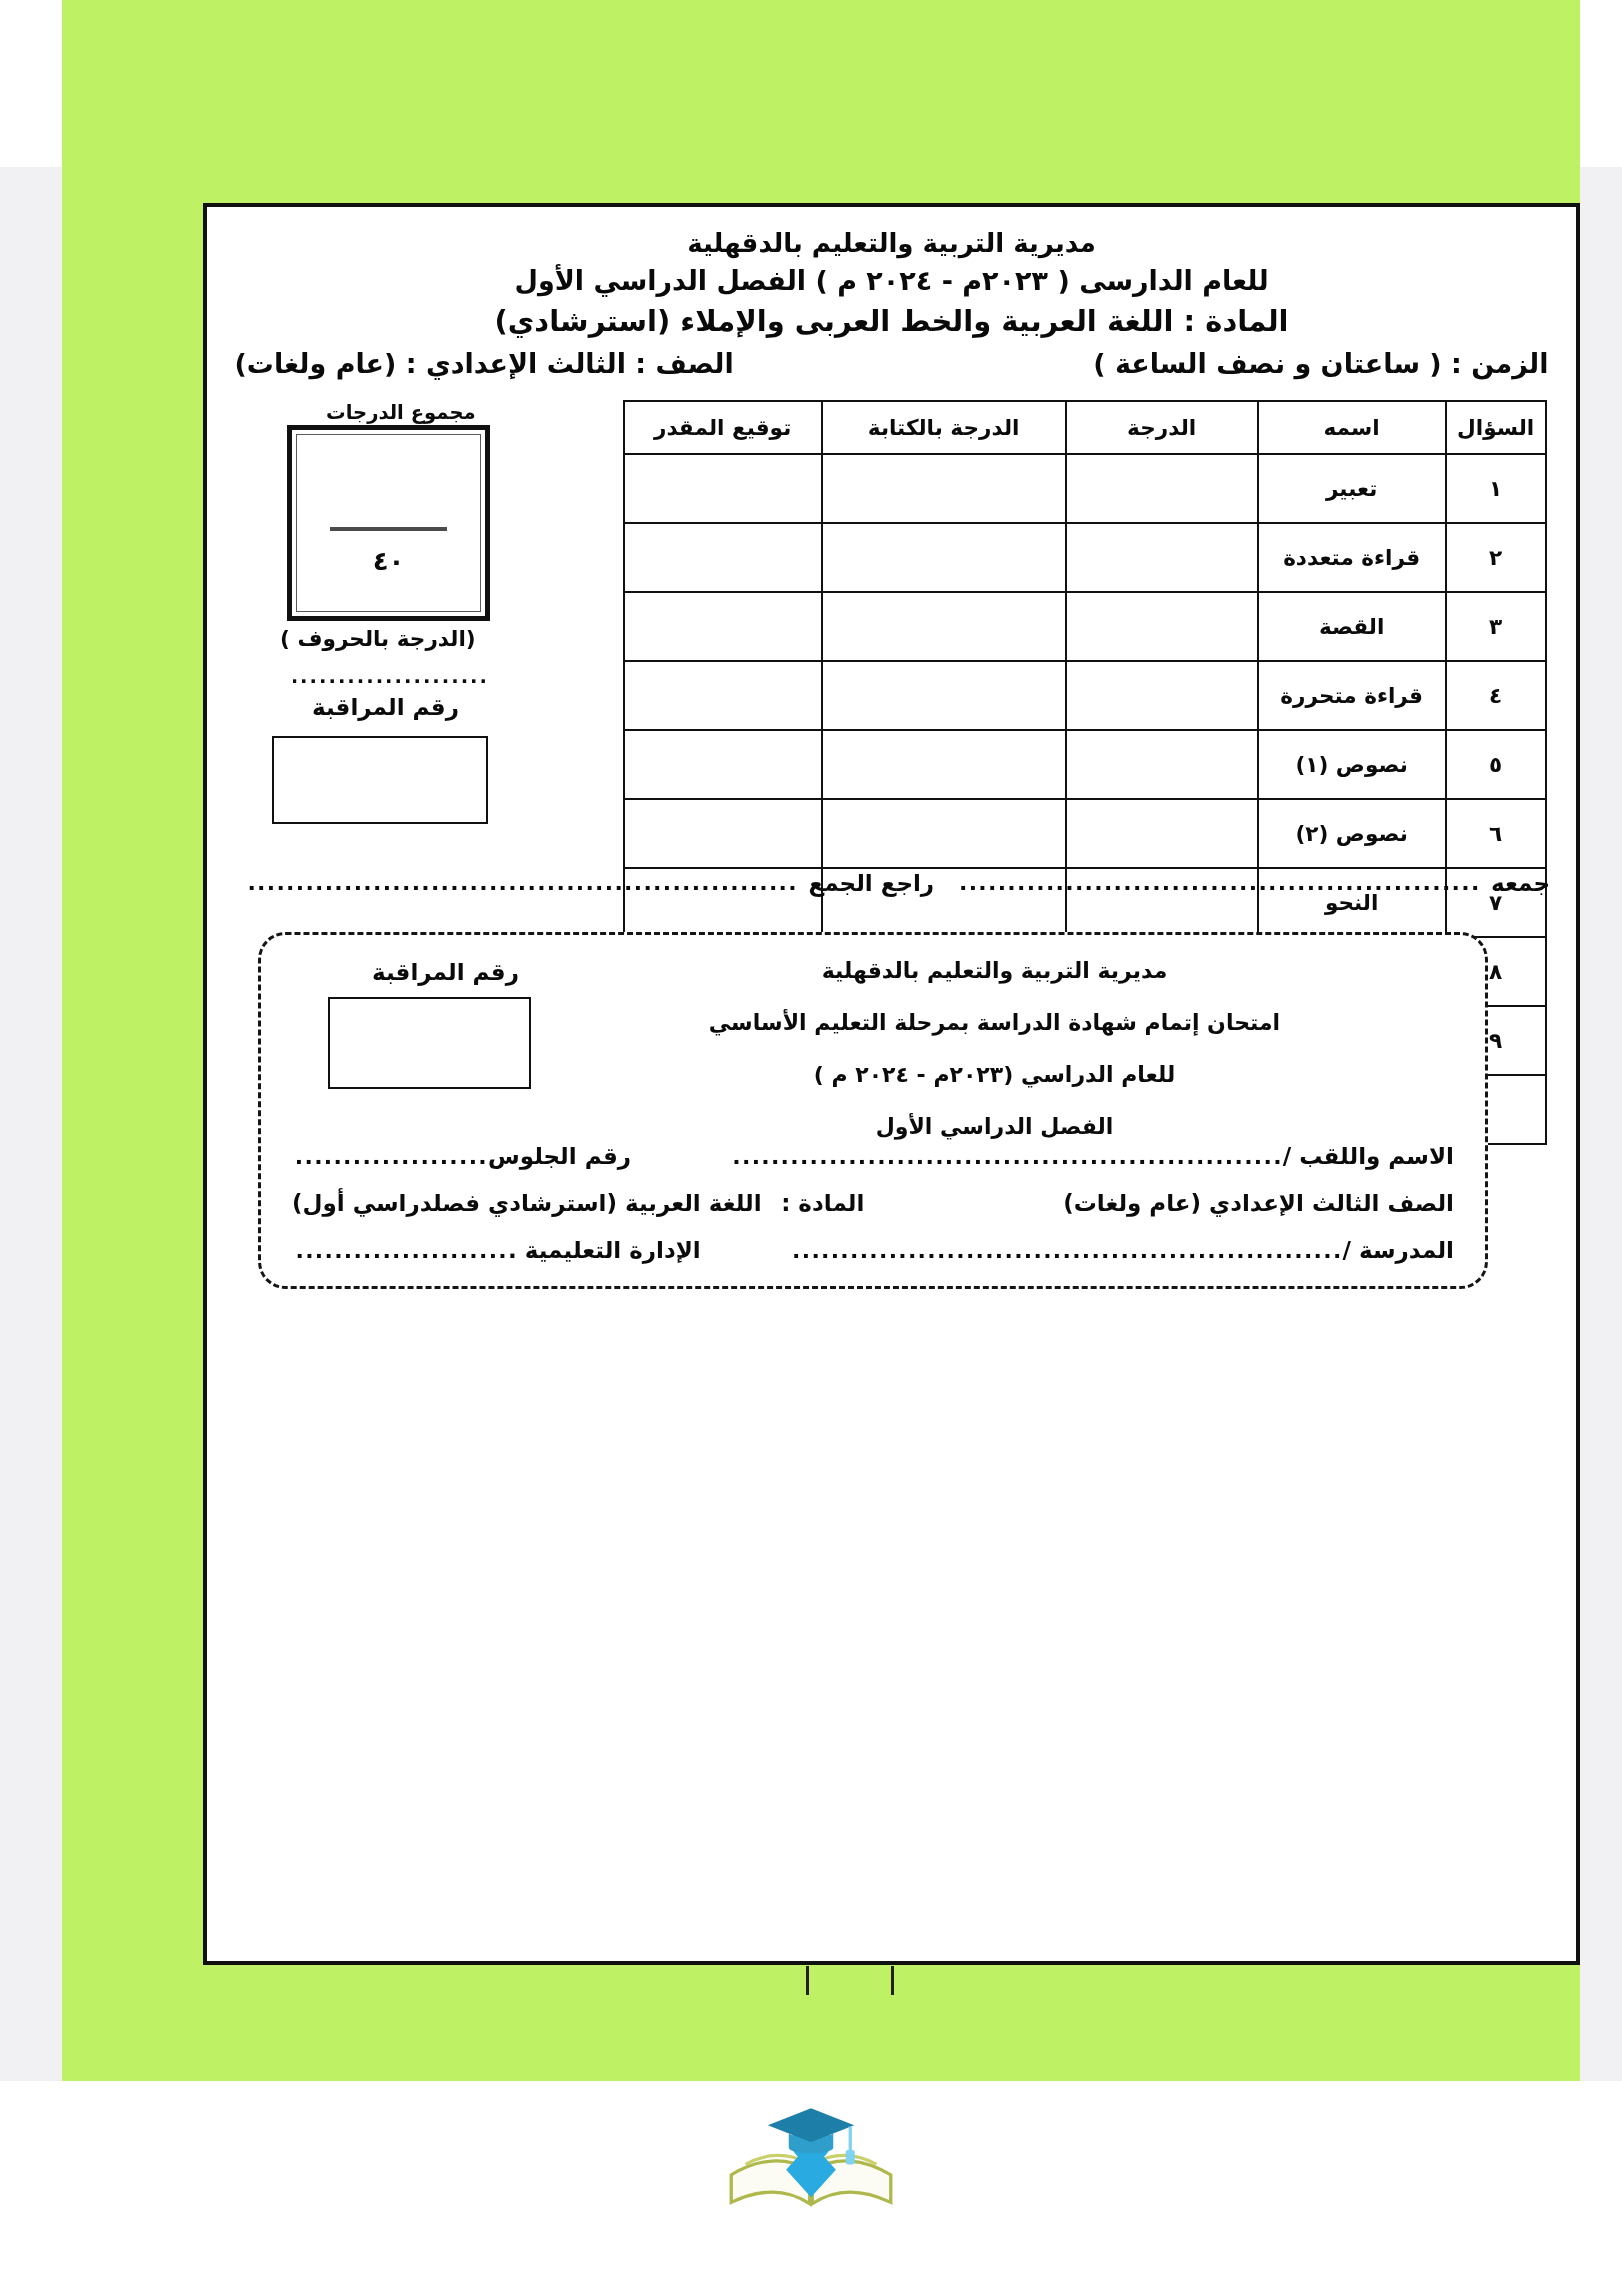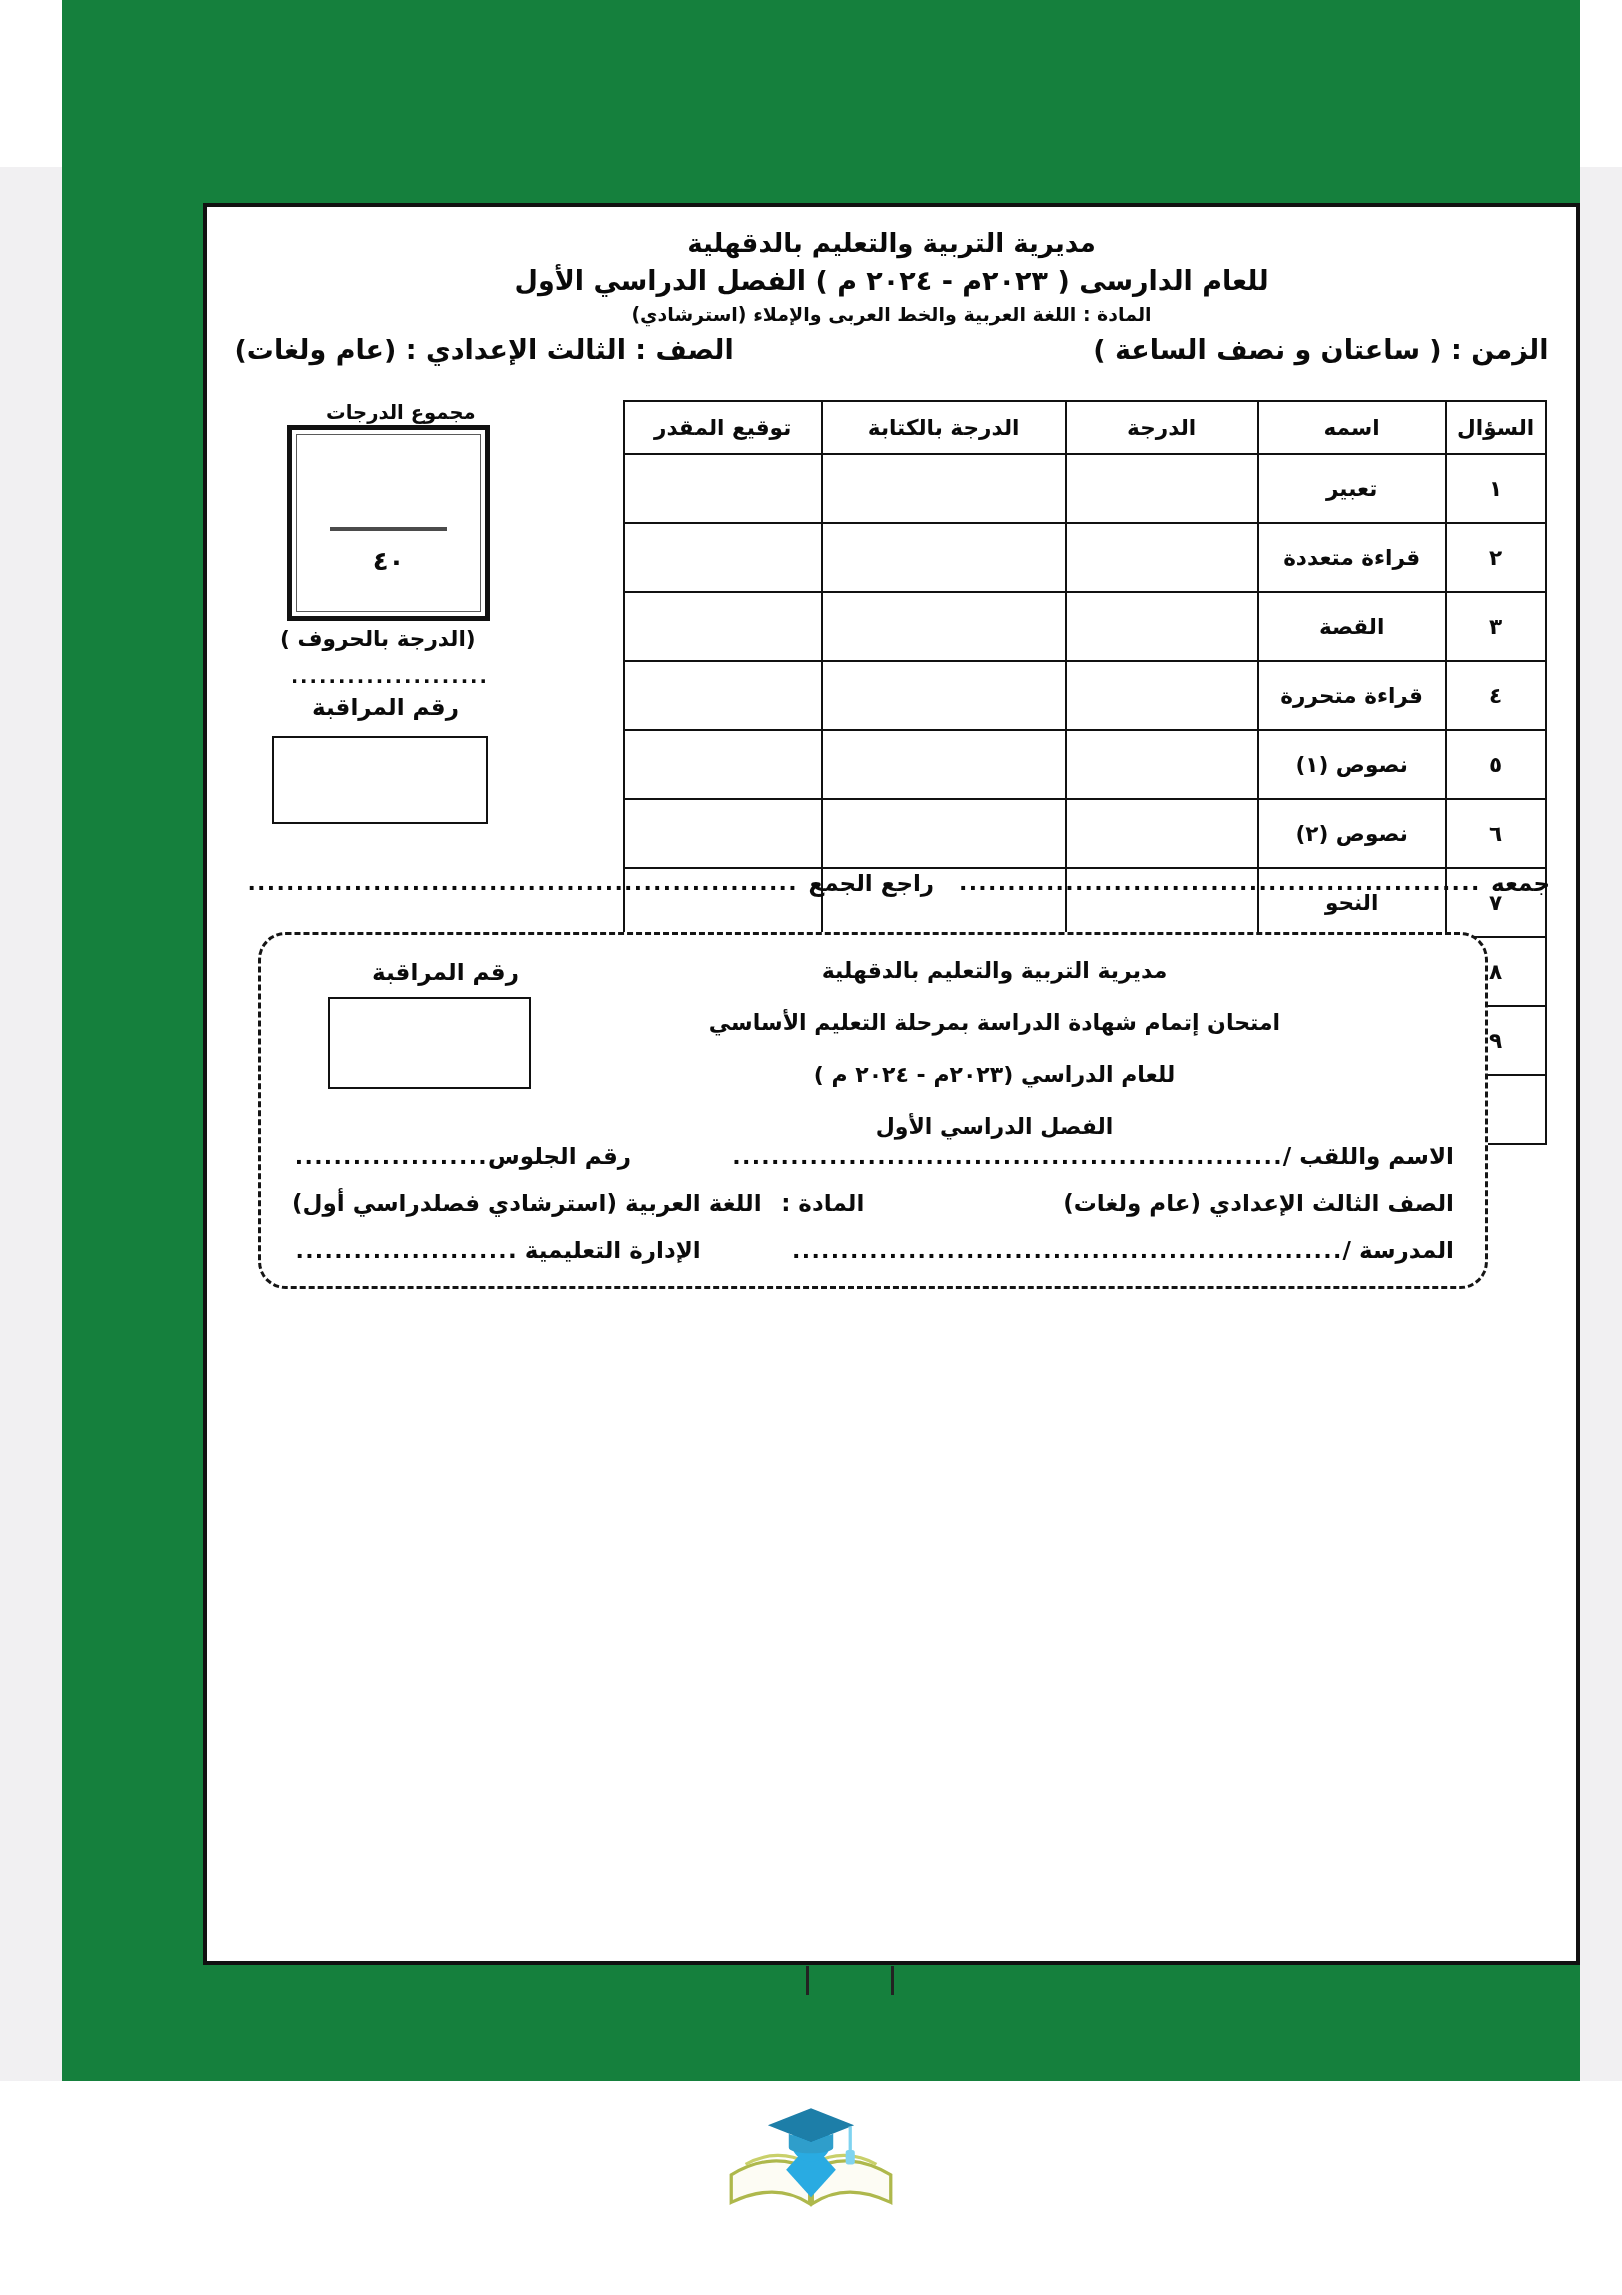--- a/index.html
+++ b/index.html
@@ -5,21 +5,21 @@
 <style>
   html,body{margin:0;padding:0;background:#ffffff;}
   body{
     width:1622px;height:2295px;position:relative;
     font-family:"DejaVu Sans","Liberation Sans",sans-serif;
     color:#0b0b0b;-webkit-font-smoothing:antialiased;
   }
   
   .sheet{
     position:absolute;left:62px;top:0;width:1518px;height:2081px;
-    background:#15803d;
+    background:#bef264;
   }
   .band-left{position:absolute;left:0;top:167px;width:62px;height:1914px;background:#f1f0f2;}
   .band-right{position:absolute;left:1580px;top:167px;width:42px;height:1914px;background:#f1f0f2;}
 
   
   .frame{
     position:absolute;left:141px;top:203px;width:1377px;height:1762px;
     border:4.6px solid #111;background:#fff;box-sizing:border-box;
   }
   .frame-tick{position:absolute;background:#222;}
@@ -27,21 +27,21 @@
   
   .hdr{position:absolute;left:0;right:0;top:18.3px;text-align:center;}
   .hdr-line{
     font-weight:bold;letter-spacing:0px;line-height:1.42;
     font-size:26px;color:#0a0a0a;white-space:nowrap;
     font-family:"DejaVu Sans","Liberation Sans",sans-serif;
   }
   .hdr-line.l1{font-size:26px;}
   .hdr-line.l2{font-size:27px;}
   .hdr-line.l3{font-size:27px;}
-  .hdr-line.l4{font-size:19px;}
+  .hdr-line.l4{font-size:29px;}
   .u{text-decoration:underline;text-underline-offset:2.6px;}
   .hdr-row{
     display:flex;justify-content:space-between;align-items:baseline;
     padding:6.5px 27.5px 0 27.5px;font-size:27px;font-weight:bold;white-space:nowrap;
   }
   table.marks{
     position:absolute;left:inherit;border-collapse:collapse;
     table-layout:fixed;background:#fff;
   }
   table.marks td,table.marks th{

